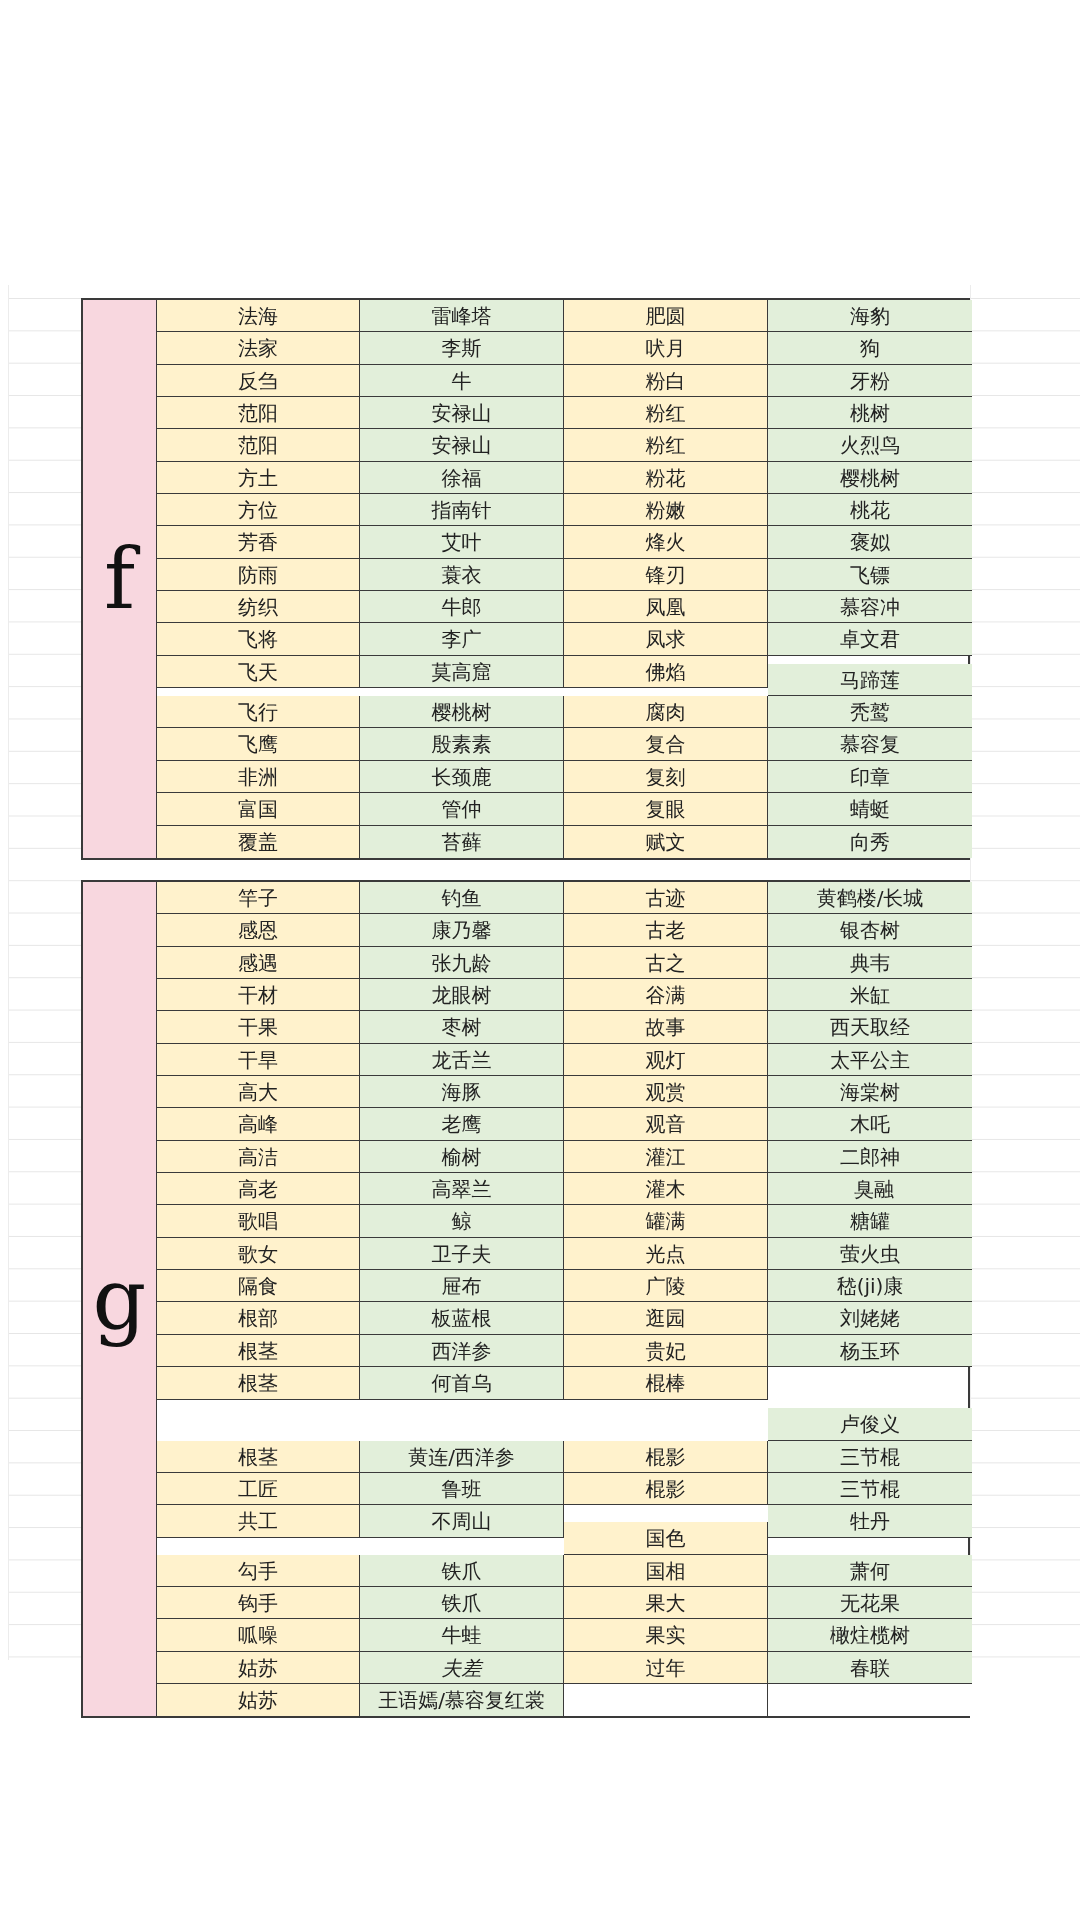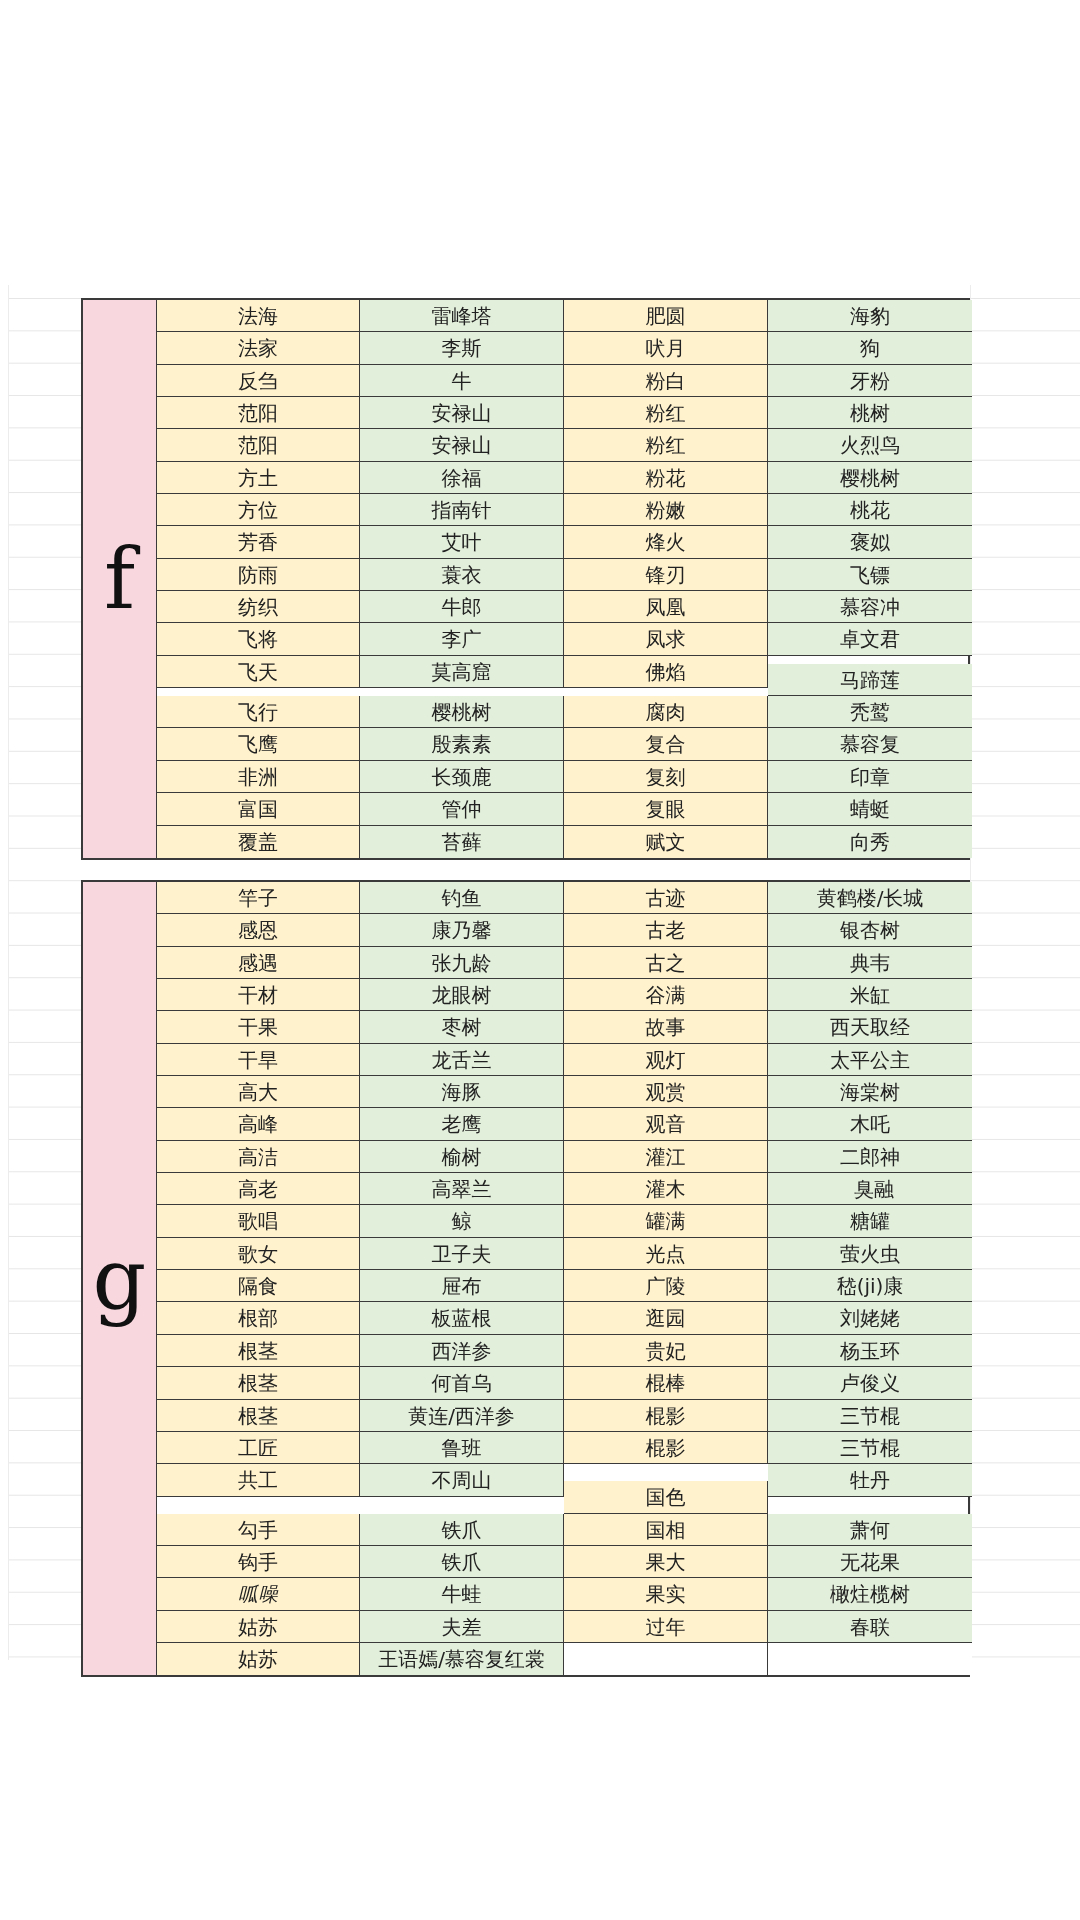--- a/index.html
+++ b/index.html
@@ -172,46 +172,46 @@
     <div class="cell g" style="grid-area: 14 / 3;">板蓝根</div>
     <div class="cell y" style="grid-area: 14 / 4;">逛园</div>
     <div class="cell g last-col" style="grid-area: 14 / 5;">刘姥姥</div>
     <div class="cell y" style="grid-area: 15 / 2;">根茎</div>
     <div class="cell g" style="grid-area: 15 / 3;">西洋参</div>
     <div class="cell y" style="grid-area: 15 / 4;">贵妃</div>
     <div class="cell g last-col" style="grid-area: 15 / 5;">杨玉环</div>
     <div class="cell y" style="grid-area: 16 / 2;">根茎</div>
     <div class="cell g" style="grid-area: 16 / 3;">何首乌</div>
     <div class="cell y" style="grid-area: 16 / 4;">棍棒</div>
-    <div class="cell g last-col" style="grid-area: 16 / 5;">卢俊义</div>
+    <div class="cell g last-col" style="grid-area: 16 / 5; margin-top: 41px;">卢俊义</div>
     <div class="cell y" style="grid-area: 17 / 2;">根茎</div>
     <div class="cell g" style="grid-area: 17 / 3;">黄连/西洋参</div>
     <div class="cell y" style="grid-area: 17 / 4;">棍影</div>
     <div class="cell g last-col" style="grid-area: 17 / 5;">三节棍</div>
     <div class="cell y" style="grid-area: 18 / 2;">工匠</div>
     <div class="cell g" style="grid-area: 18 / 3;">鲁班</div>
     <div class="cell y" style="grid-area: 18 / 4;">棍影</div>
     <div class="cell g last-col" style="grid-area: 18 / 5;">三节棍</div>
     <div class="cell y" style="grid-area: 19 / 2;">共工</div>
     <div class="cell g" style="grid-area: 19 / 3;">不周山</div>
     <div class="cell y" style="grid-area: 19 / 4; margin-top: 17px;">国色</div>
     <div class="cell g last-col" style="grid-area: 19 / 5;">牡丹</div>
     <div class="cell y" style="grid-area: 20 / 2;">勾手</div>
     <div class="cell g" style="grid-area: 20 / 3;">铁爪</div>
     <div class="cell y" style="grid-area: 20 / 4;">国相</div>
     <div class="cell g last-col" style="grid-area: 20 / 5;">萧何</div>
     <div class="cell y" style="grid-area: 21 / 2;">钩手</div>
     <div class="cell g" style="grid-area: 21 / 3;">铁爪</div>
     <div class="cell y" style="grid-area: 21 / 4;">果大</div>
     <div class="cell g last-col" style="grid-area: 21 / 5;">无花果</div>
-    <div class="cell y" style="grid-area: 22 / 2; font-style: italic;">呱噪</div>
+    <div class="cell y" style="grid-area: 22 / 2;">呱噪</div>
     <div class="cell g" style="grid-area: 22 / 3;">牛蛙</div>
     <div class="cell y" style="grid-area: 22 / 4;">果实</div>
     <div class="cell g last-col" style="grid-area: 22 / 5;">橄炷榄树</div>
     <div class="cell y" style="grid-area: 23 / 2;">姑苏</div>
-    <div class="cell g" style="grid-area: 23 / 3;">夫差</div>
+    <div class="cell g" style="grid-area: 23 / 3; font-style: italic;">夫差</div>
     <div class="cell y" style="grid-area: 23 / 4;">过年</div>
     <div class="cell g last-col" style="grid-area: 23 / 5;">春联</div>
     <div class="cell y last-row" style="grid-area: 24 / 2;">姑苏</div>
     <div class="cell g last-row" style="grid-area: 24 / 3;">王语嫣/慕容复红裳</div>
     <div class="cell w last-row" style="grid-area: 24 / 4;"></div>
     <div class="cell w last-col last-row" style="grid-area: 24 / 5;"></div>
   </div>
 
 </body></html>

